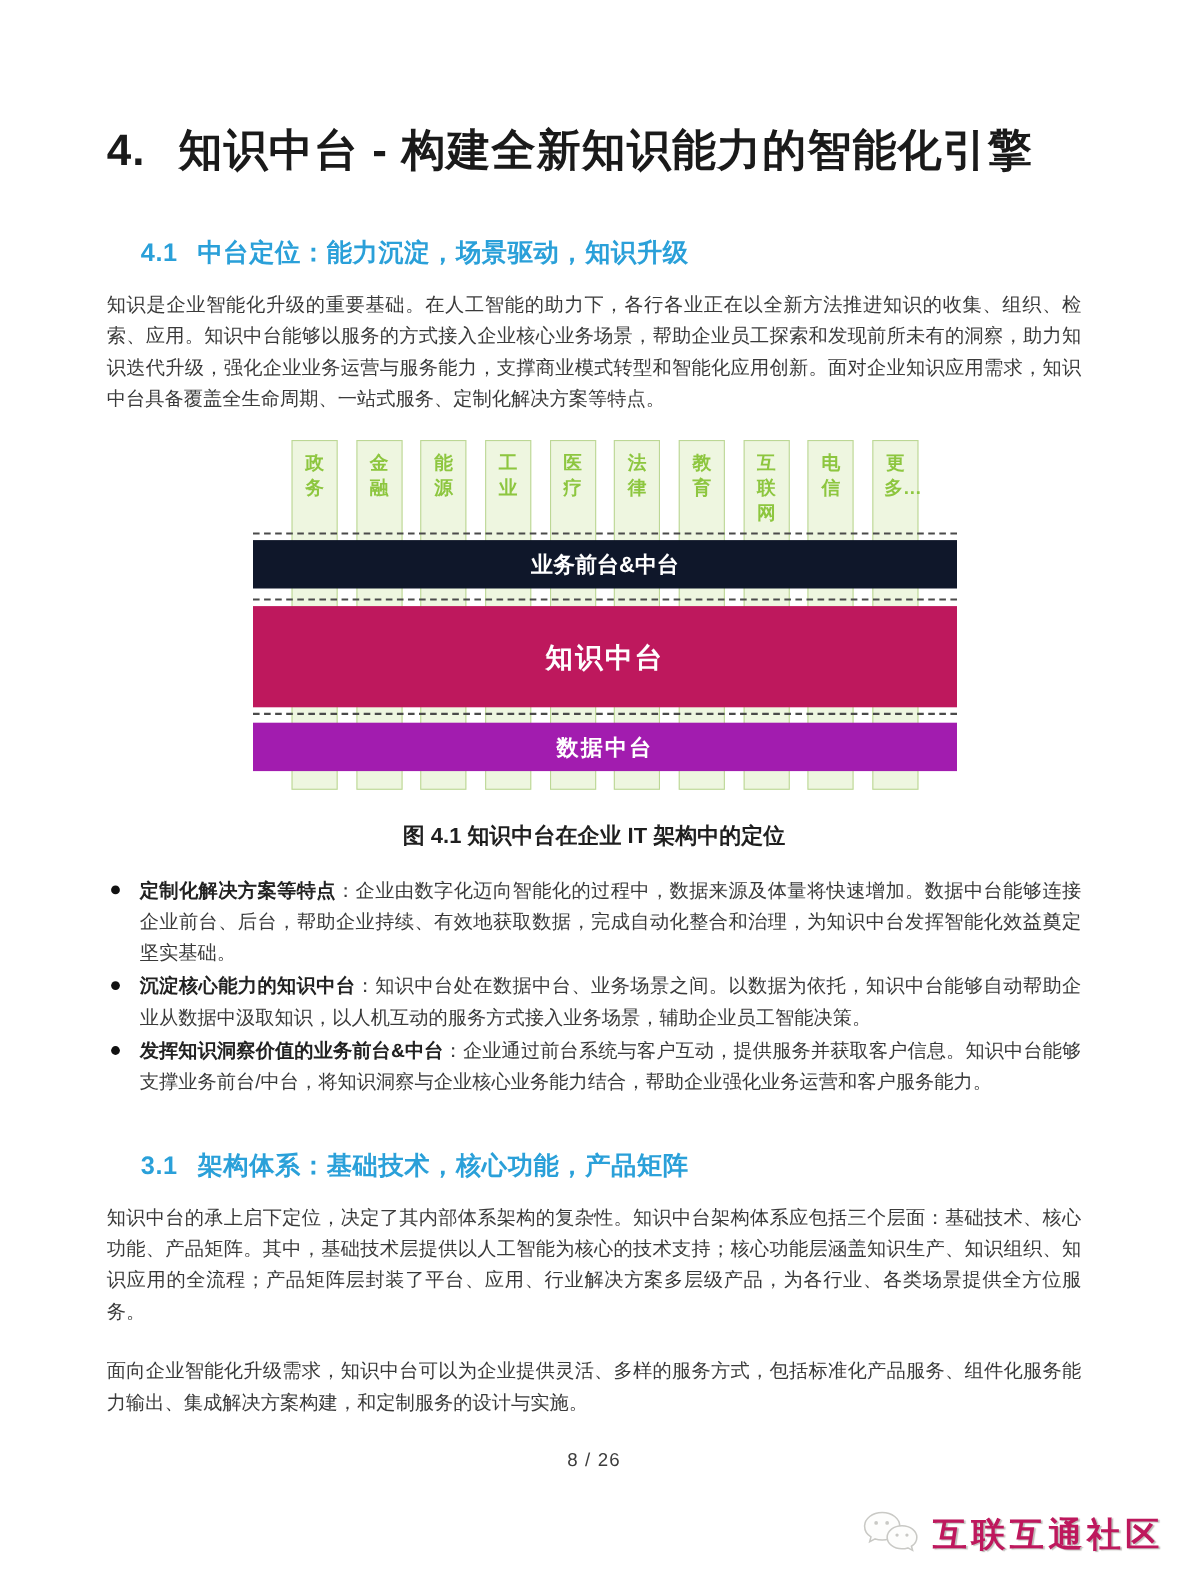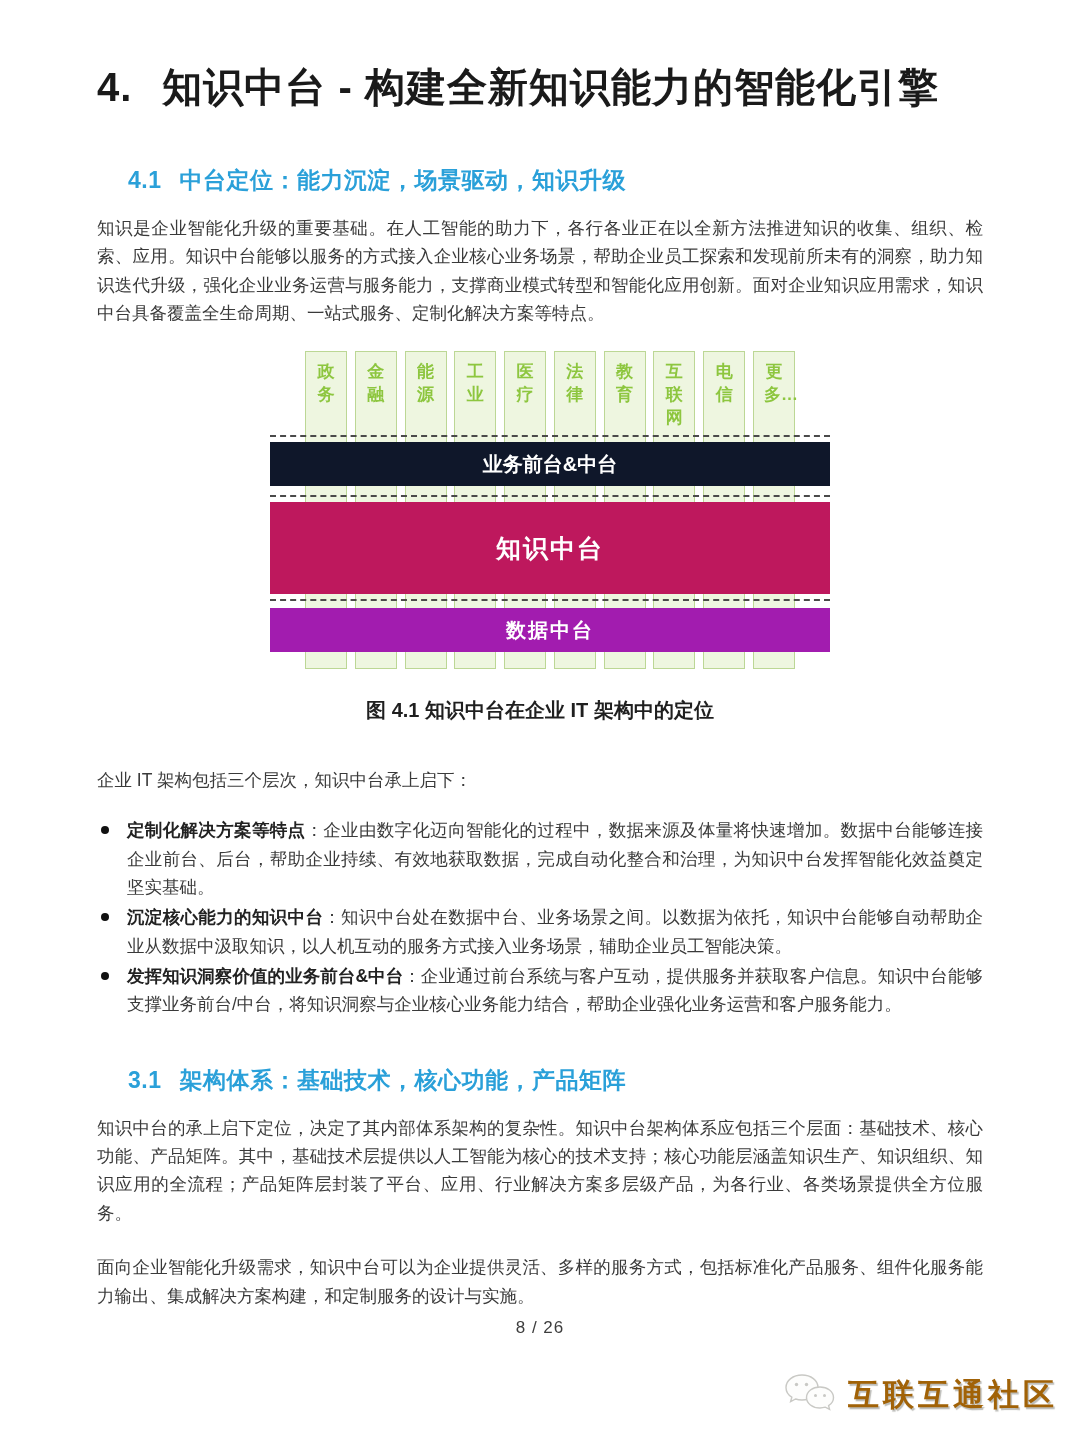--- a/index.html
+++ b/index.html
@@ -10,21 +10,21 @@
     position: relative;
     overflow: hidden;
     font-family: "Liberation Sans", "DejaVu Sans", sans-serif;
     color: #343434;
   }
   .page { position: absolute; inset: 0; }
   .content { padding: 0 97px; }
 
   
   .doc-title {
-    margin-top: 60px;
+    margin-top: 109px;
     font-size: 40px;
     font-weight: bold;
     color: #1a1a1a;
     letter-spacing: 1px;
   }
   .doc-title .num { margin-right: 30px; }
 
   .sec-heading {
     font-weight: bold;
     font-size: 23px;
@@ -63,21 +63,21 @@
     width: 8px;
     height: 8px;
     border-radius: 50%;
     background: #111;
   }
   .bullet-term { font-weight: bold; color: #222; }
 
   
   .diagram {
     position: relative;
-    width: 560px;
+    width: 640px;
     height: 320px;
     margin: 24px auto 0 auto;
     left: 10px;
   }
   .industry-row {
     position: absolute;
     top: 0; bottom: 2px; left: 35px; right: 35px;
     display: flex;
     justify-content: space-between;
     z-index: 1;
@@ -146,21 +146,21 @@
     right: 22px;
     bottom: 12px;
     display: flex;
     align-items: center;
     gap: 10px;
   }
   .watermark-text {
     font-size: 31px;
     font-weight: bold;
     letter-spacing: 4px;
-    color: #a16207;
+    color: #be185d;
     text-shadow: 1.5px 1.5px 1px #bdbdb9, -0.5px -0.5px 0 #ffffff;
   }
   .wechat-icon svg { display: block; }
 </style>
 </head>
 <body>
 
 <div class="page">
   <div class="content">
 
@@ -212,21 +212,20 @@
       <div class="dash-line" id="dash2"></div>
       <div class="dash-line" id="dash3"></div>
 
       <div class="layer-bar" id="layer-biz">业务前台&amp;中台</div>
       <div class="layer-bar" id="layer-know">知识中台</div>
       <div class="layer-bar" id="layer-data">数据中台</div>
     </div>
 
     <p class="fig-caption">图 4.1 知识中台在企业 IT 架构中的定位</p>
 
-    <p class="lead-line">企业 IT 架构包括三个层次，知识中台承上启下：</p>
 
     <div class="bullets">
       <div class="bullet-item">
         <span class="bullet-dot"></span>
         <span class="bullet-term">定制化解决方案等特点</span><span>：企业由数字化迈向智能化的过程中，数据来源及体量将快速增加。数据中台能够连接企业前台、后台，帮助企业持续、有效地获取数据，完成自动化整合和治理，为知识中台发挥智能化效益奠定坚实基础。</span>
       </div>
       <div class="bullet-item">
         <span class="bullet-dot"></span>
         <span class="bullet-term">沉淀核心能力的知识中台</span><span>：知识中台处在数据中台、业务场景之间。以数据为依托，知识中台能够自动帮助企业从数据中汲取知识，以人机互动的服务方式接入业务场景，辅助企业员工智能决策。</span>
       </div>

